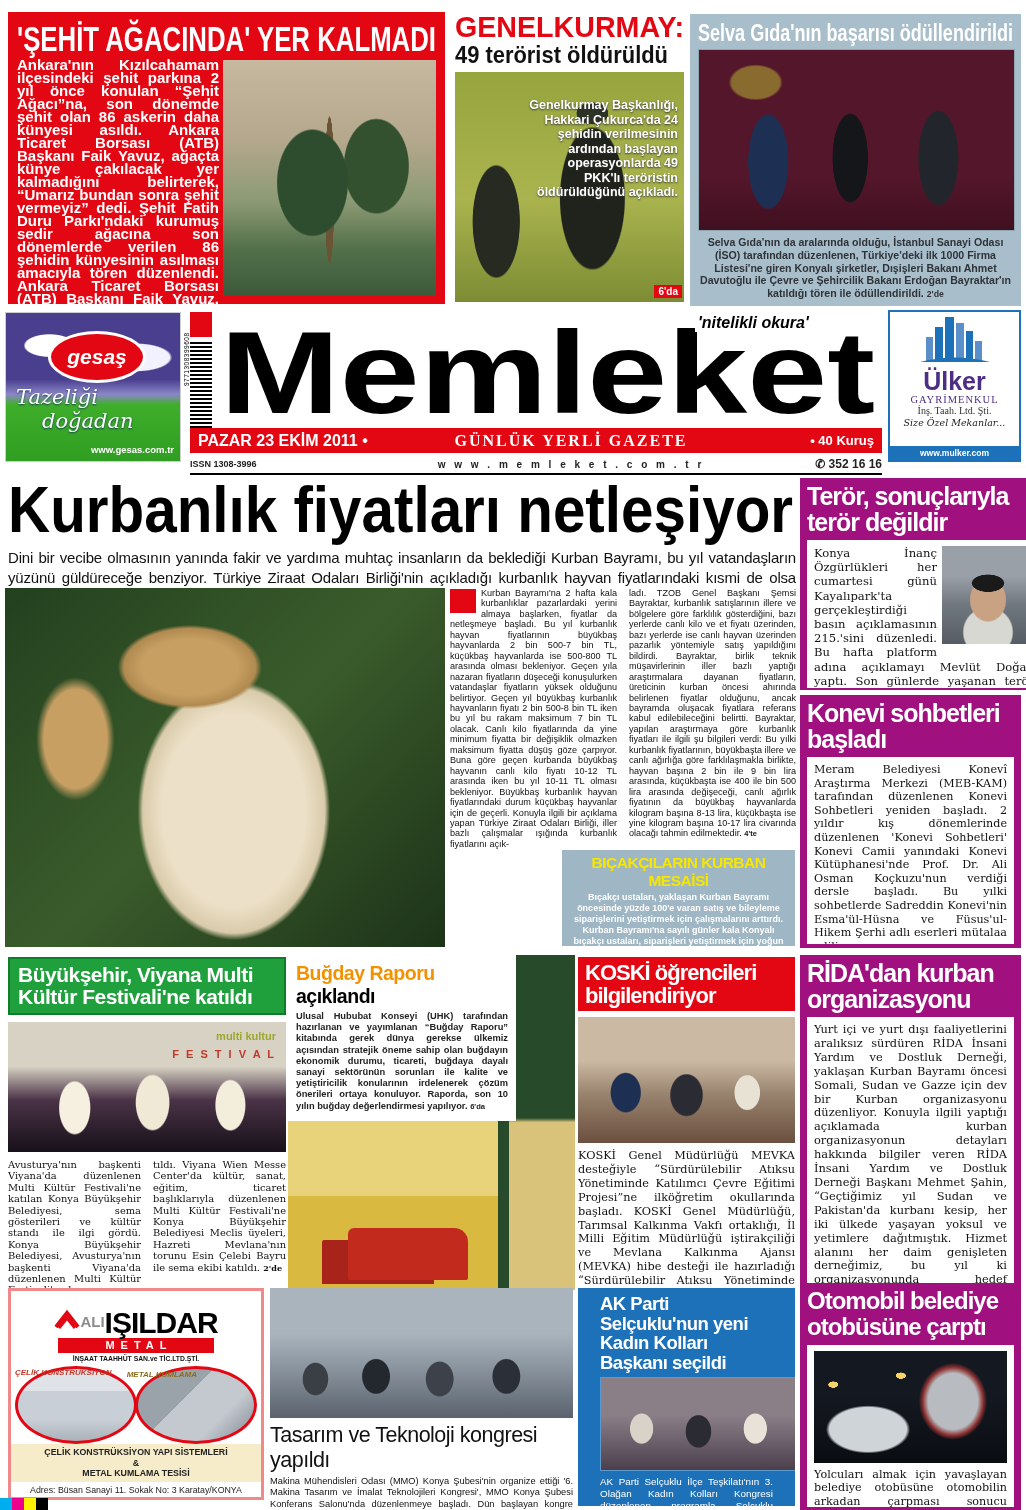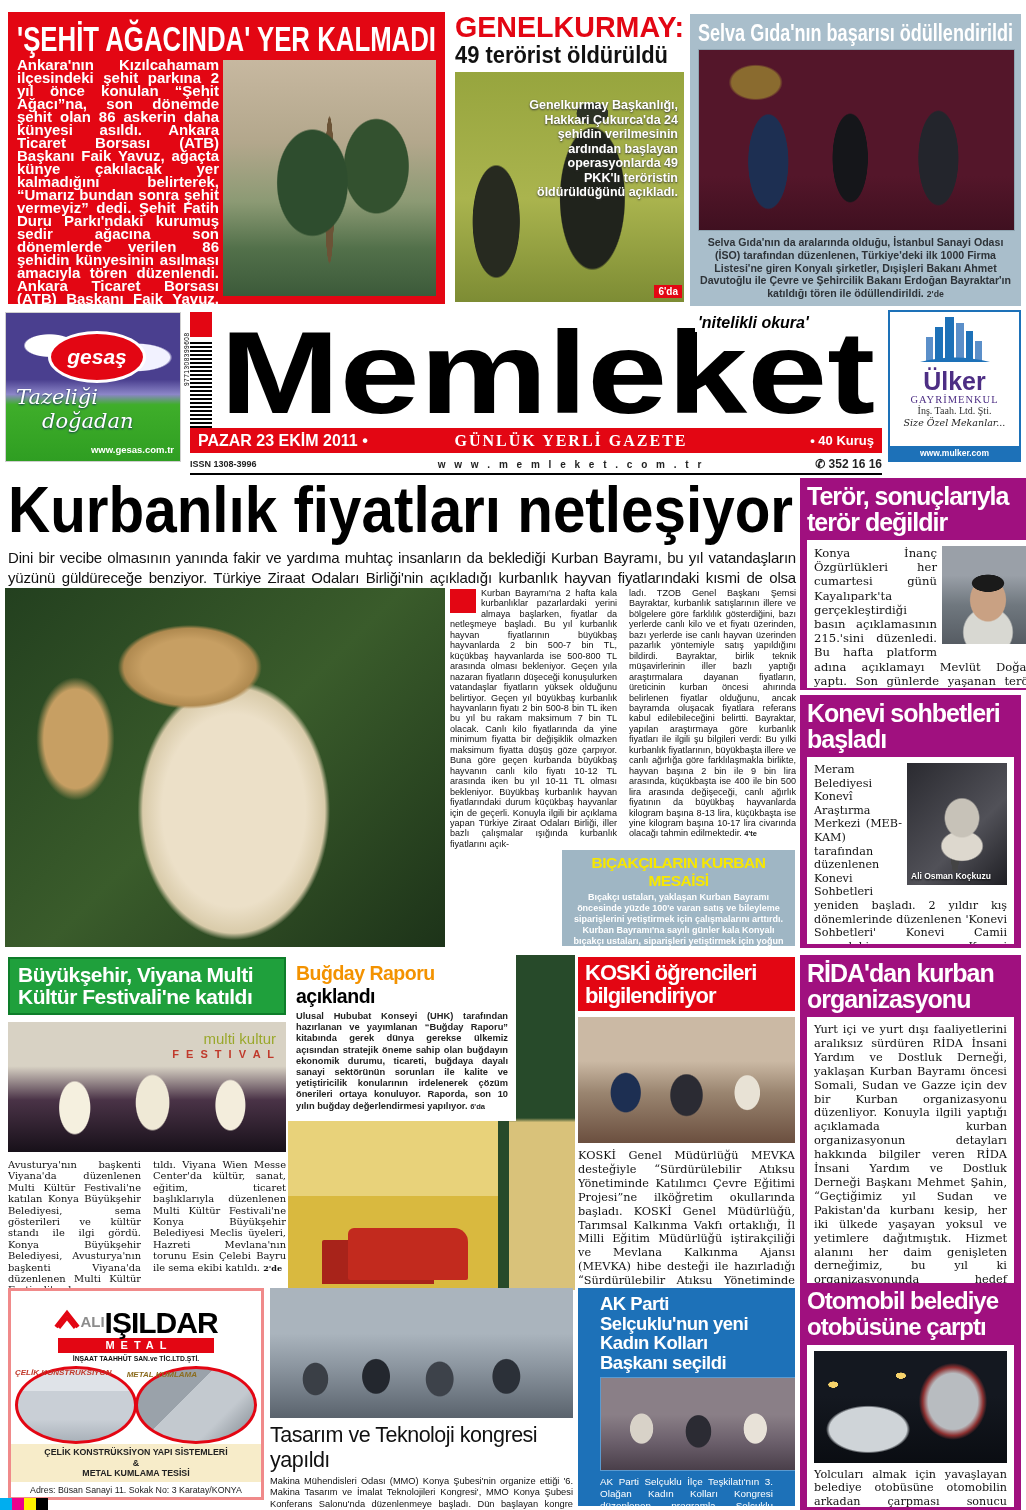--- a/index.html
+++ b/index.html
@@ -134,21 +134,21 @@
   
   #festival{left:8px;top:957px;width:278px;overflow:hidden;}
   #festival-hl{background:#1fa03c;color:#fff;font-weight:bold;font-size:21px;line-height:22px;
      letter-spacing:-0.5px;padding:5px 8px;border:2px solid #0e7d2a;}
   #dervish-photo{width:278px;height:130px;margin-top:7px;
      background:
        radial-gradient(26px 44px at 24% 66%, #f5f0df 0 58%, transparent 62%),
        radial-gradient(28px 46px at 52% 62%, #efe9d6 0 58%, transparent 62%),
        radial-gradient(25px 42px at 80% 64%, #f3eddc 0 58%, transparent 62%),
        linear-gradient(180deg,#d8d2c4 0 34%,#4a3347 60%,#171019);}
-  .banner1{position:absolute;right:10px;top:8px;color:#9aa82c;font-weight:normal;font-size:15px;margin-left:19px;}
+  .banner1{position:absolute;right:10px;top:8px;color:#9aa82c;font-weight:bold;font-size:11px;margin-left:19px;}
   .banner2{position:absolute;right:10px;top:26px;color:#c0392b;font-weight:bold;font-size:11px;letter-spacing:2px;}
   #festival-cols{margin-top:7px;overflow:hidden;}
   .fcol{float:left;width:133px;font-size:9.9px;line-height:11.4px;color:#111;}
   .fcol+.fcol{margin-left:12px;}
   #bugday{left:288px;top:955px;width:287px;height:335px;overflow:hidden;
      background:
        linear-gradient(90deg, transparent 0 210px, #274a2a 210px),
        linear-gradient(180deg,#cfd8e8 0 40%,#e8d27a 42% 72%,#d9b93f 72% 100%);}
   #bugday-grain{position:absolute;right:0;top:120px;width:66px;height:215px;
      background:linear-gradient(180deg,#274a2a 0 20%,#d9c27a 22% 100%);}
@@ -313,23 +313,20 @@
     <div class="panel" style="height:136px;">
       <div id="teror-photo" class="photo"></div>
       <div class="boxbody serif just"><span>Konya İnanç Özgürlükleri her cumartesi günü Kayalıpark'ta gerçekleştirdiği basın açıklamasının 215.'sini düzenledi. Bu hafta platform adına açıklamayı Mevlüt Doğan yaptı. Son günlerde yaşanan terör olaylarına ilişkin açıklamalarda bulunan Doğan, “Yeter artık! Bitsin bu kan! Dinsin bu gözyaşı! Heder edilen emekler, kaybolan yıllar, boşa giden imkânlar olmasın. Yeter artık!” dedi.</span> </div>
     </div>
   </div>
 
   <div class="abs" id="konevi-box">
     <div class="mh">Konevi sohbetleri</div>
     <div class="mh">başladı</div>
     <div class="panel" style="height:175px;">
-      <div id="konevi-photo" class="photo">
-        <span class="photo-cap">Ali Osman Koçkuzu</span>
-      </div>
       <div class="boxbody serif just" style="font-size:11.2px;line-height:13.6px;"><span>Meram Belediyesi Konevî Araştırma Merkezi (MEB-KAM) tarafından düzenlenen Konevi Sohbetleri yeniden başladı. 2 yıldır kış dönemlerinde düzenlenen 'Konevi Sohbetleri' Konevi Camii yanındaki Konevi Kütüphanesi'nde Prof. Dr. Ali Osman Koçkuzu'nun verdiği dersle başladı. Bu yılki sohbetlerde Sadreddin Konevi'nin Esma'ül-Hüsna ve Füsus'ul-Hikem Şerhi adlı eserleri mütalaa ediliyor.</span> </div>
     </div>
   </div>
 
   <div class="abs photo" id="ram-photo"></div>
 
   <div class="abs" id="lead-cols">
     <div class="lcol just">
       <span id="lead-dropsq"></span>
       <span>Kurban Bayramı'na 2 hafta kala kurbanlıklar pazarlardaki yerini almaya başlarken, fiyatlar da netleşmeye başladı. Bu yıl kurbanlık hayvan fiyatlarının büyükbaş hayvanlarda 2 bin 500-7 bin TL, küçükbaş hayvanlarda ise 500-800 TL arasında olması bekleniyor. Geçen yıla nazaran fiyatların düşeceği konuşulurken vatandaşlar fiyatların yüksek olduğunu belirtiyor. Geçen yıl büyükbaş kurbanlık hayvanların fiyatı 2 bin 500-8 bin TL iken bu yıl bu rakam maksimum 7 bin TL olacak. Canlı kilo fiyatlarında da yine minimum fiyatta bir değişiklik olmazken maksimum fiyatta düşüş göze çarpıyor. Buna göre geçen kurbanda büyükbaş hayvanın canlı kilo fiyatı 10-12 TL arasında iken bu yıl 10-11 TL olması bekleniyor. Büyükbaş kurbanlık hayvan fiyatlarındaki durum küçükbaş hayvanlar için de geçerli. Konuyla ilgili bir açıklama yapan Türkiye Ziraat Odaları Birliği, iller bazlı çalışmalar ışığında kurbanlık fiyatlarını açık-</span>

